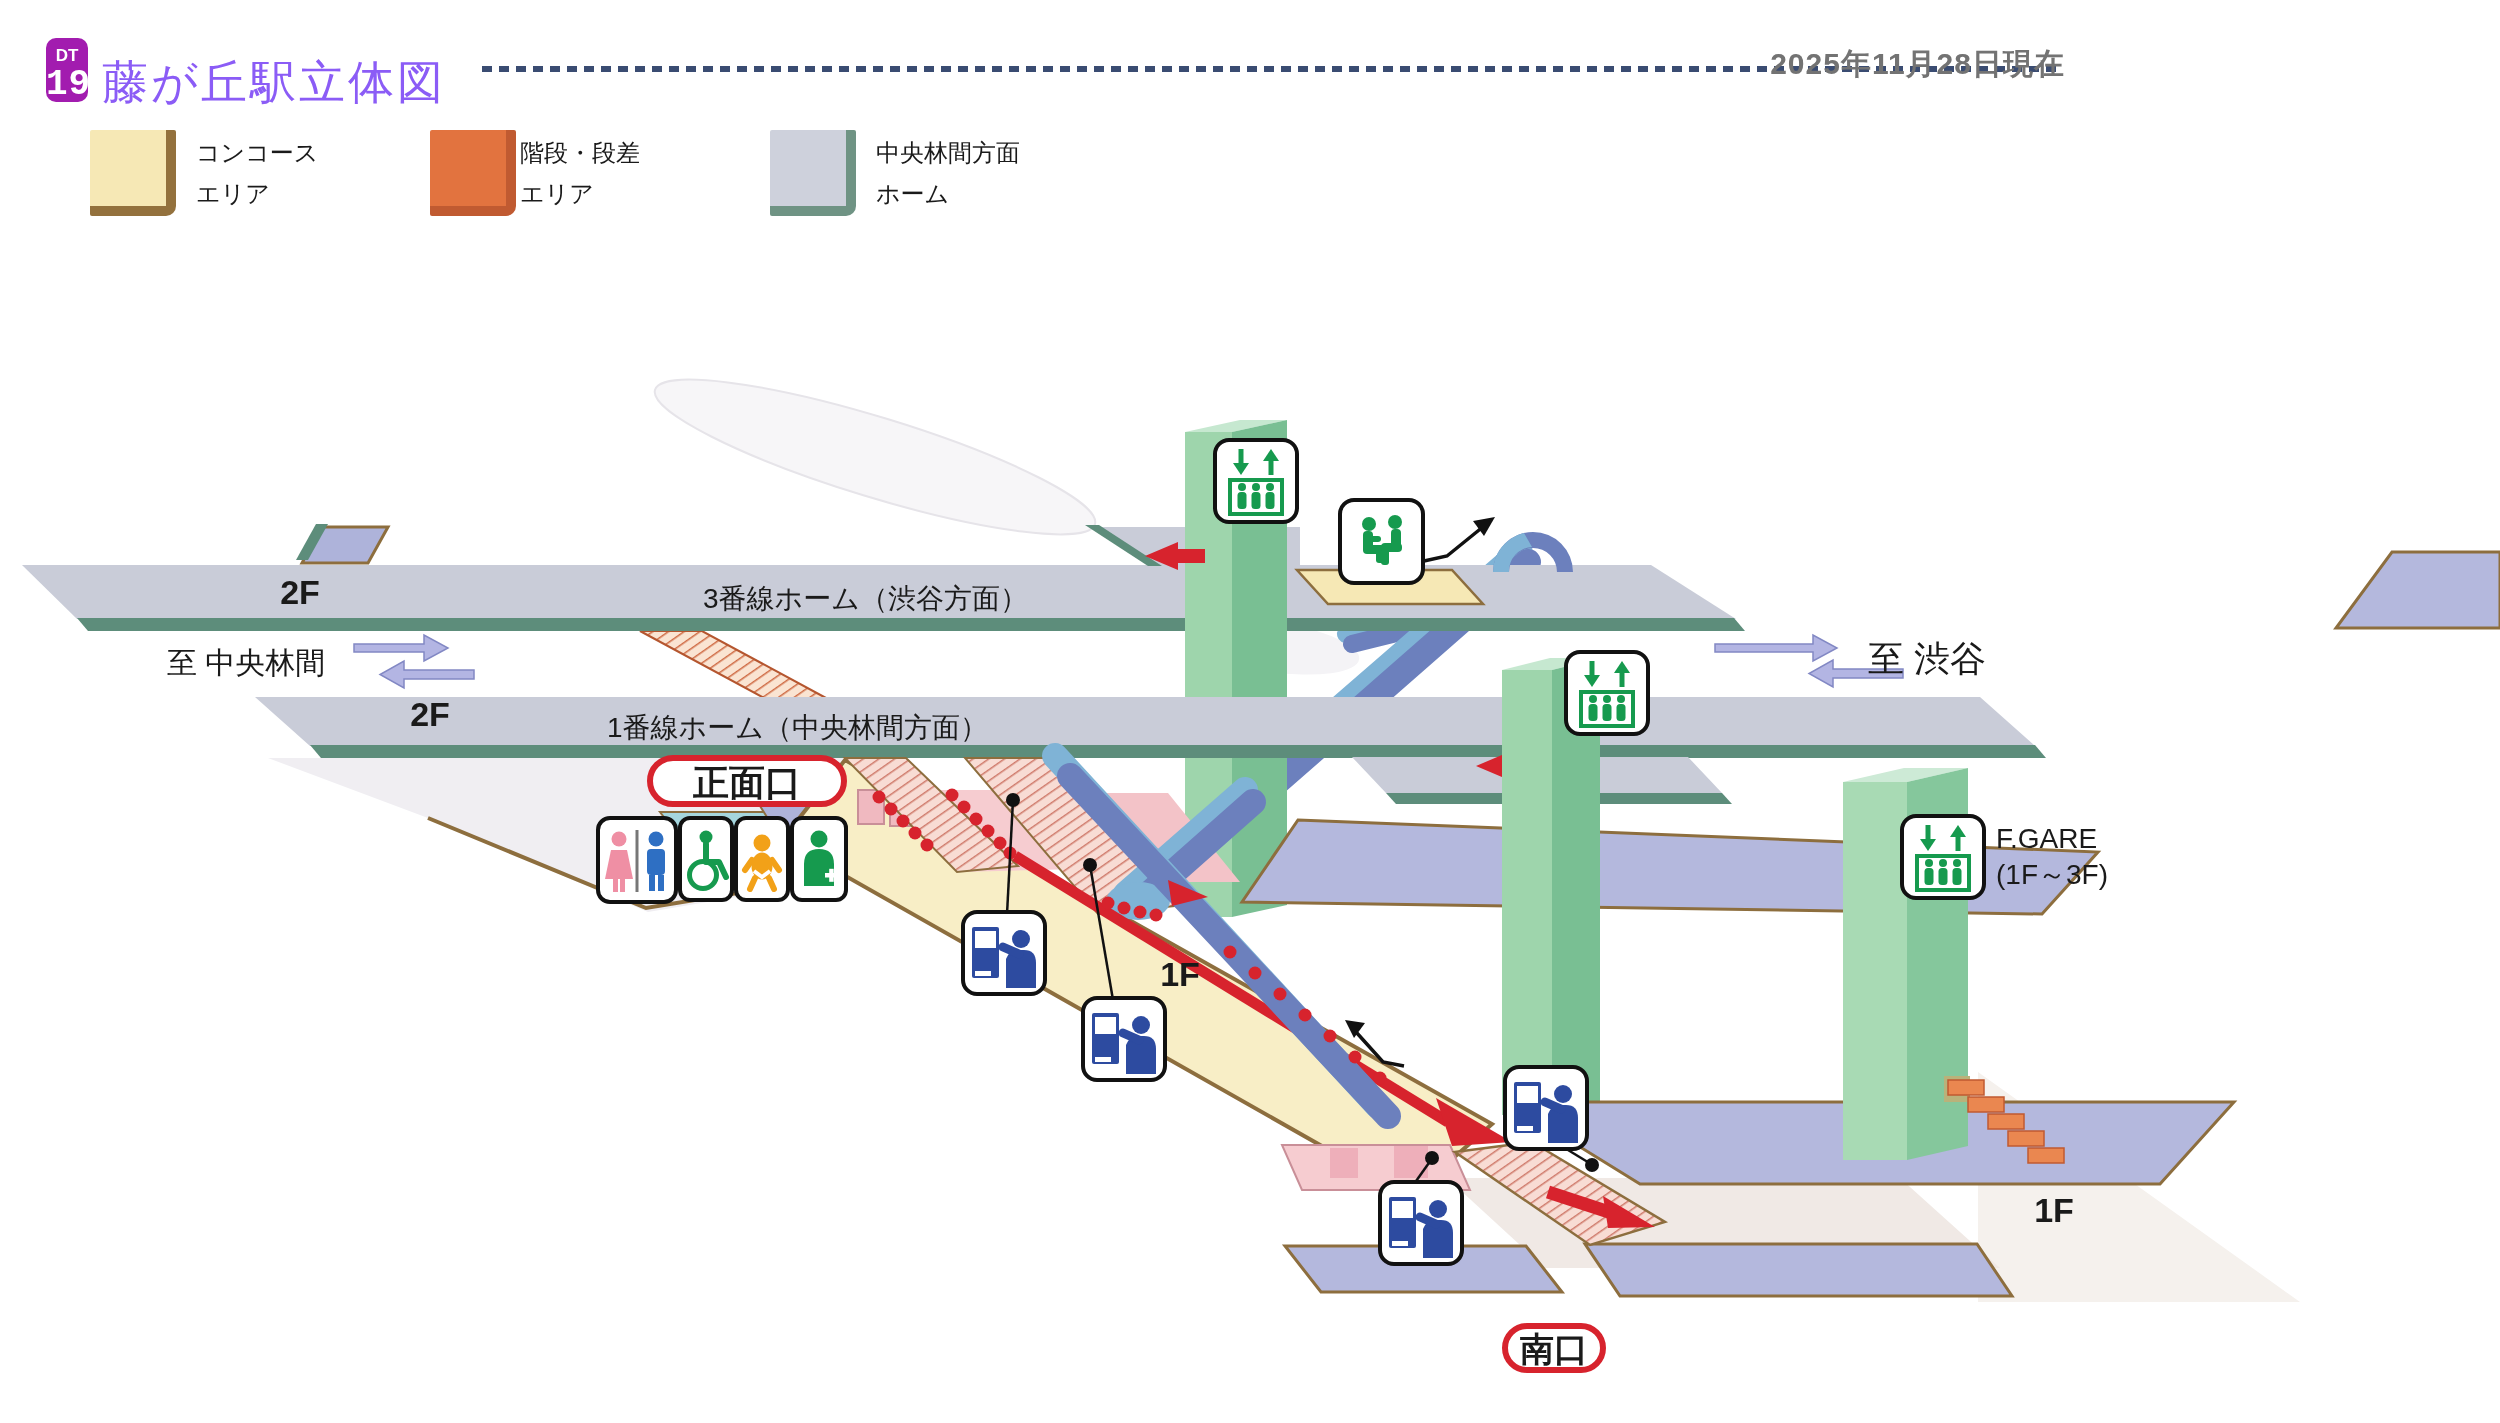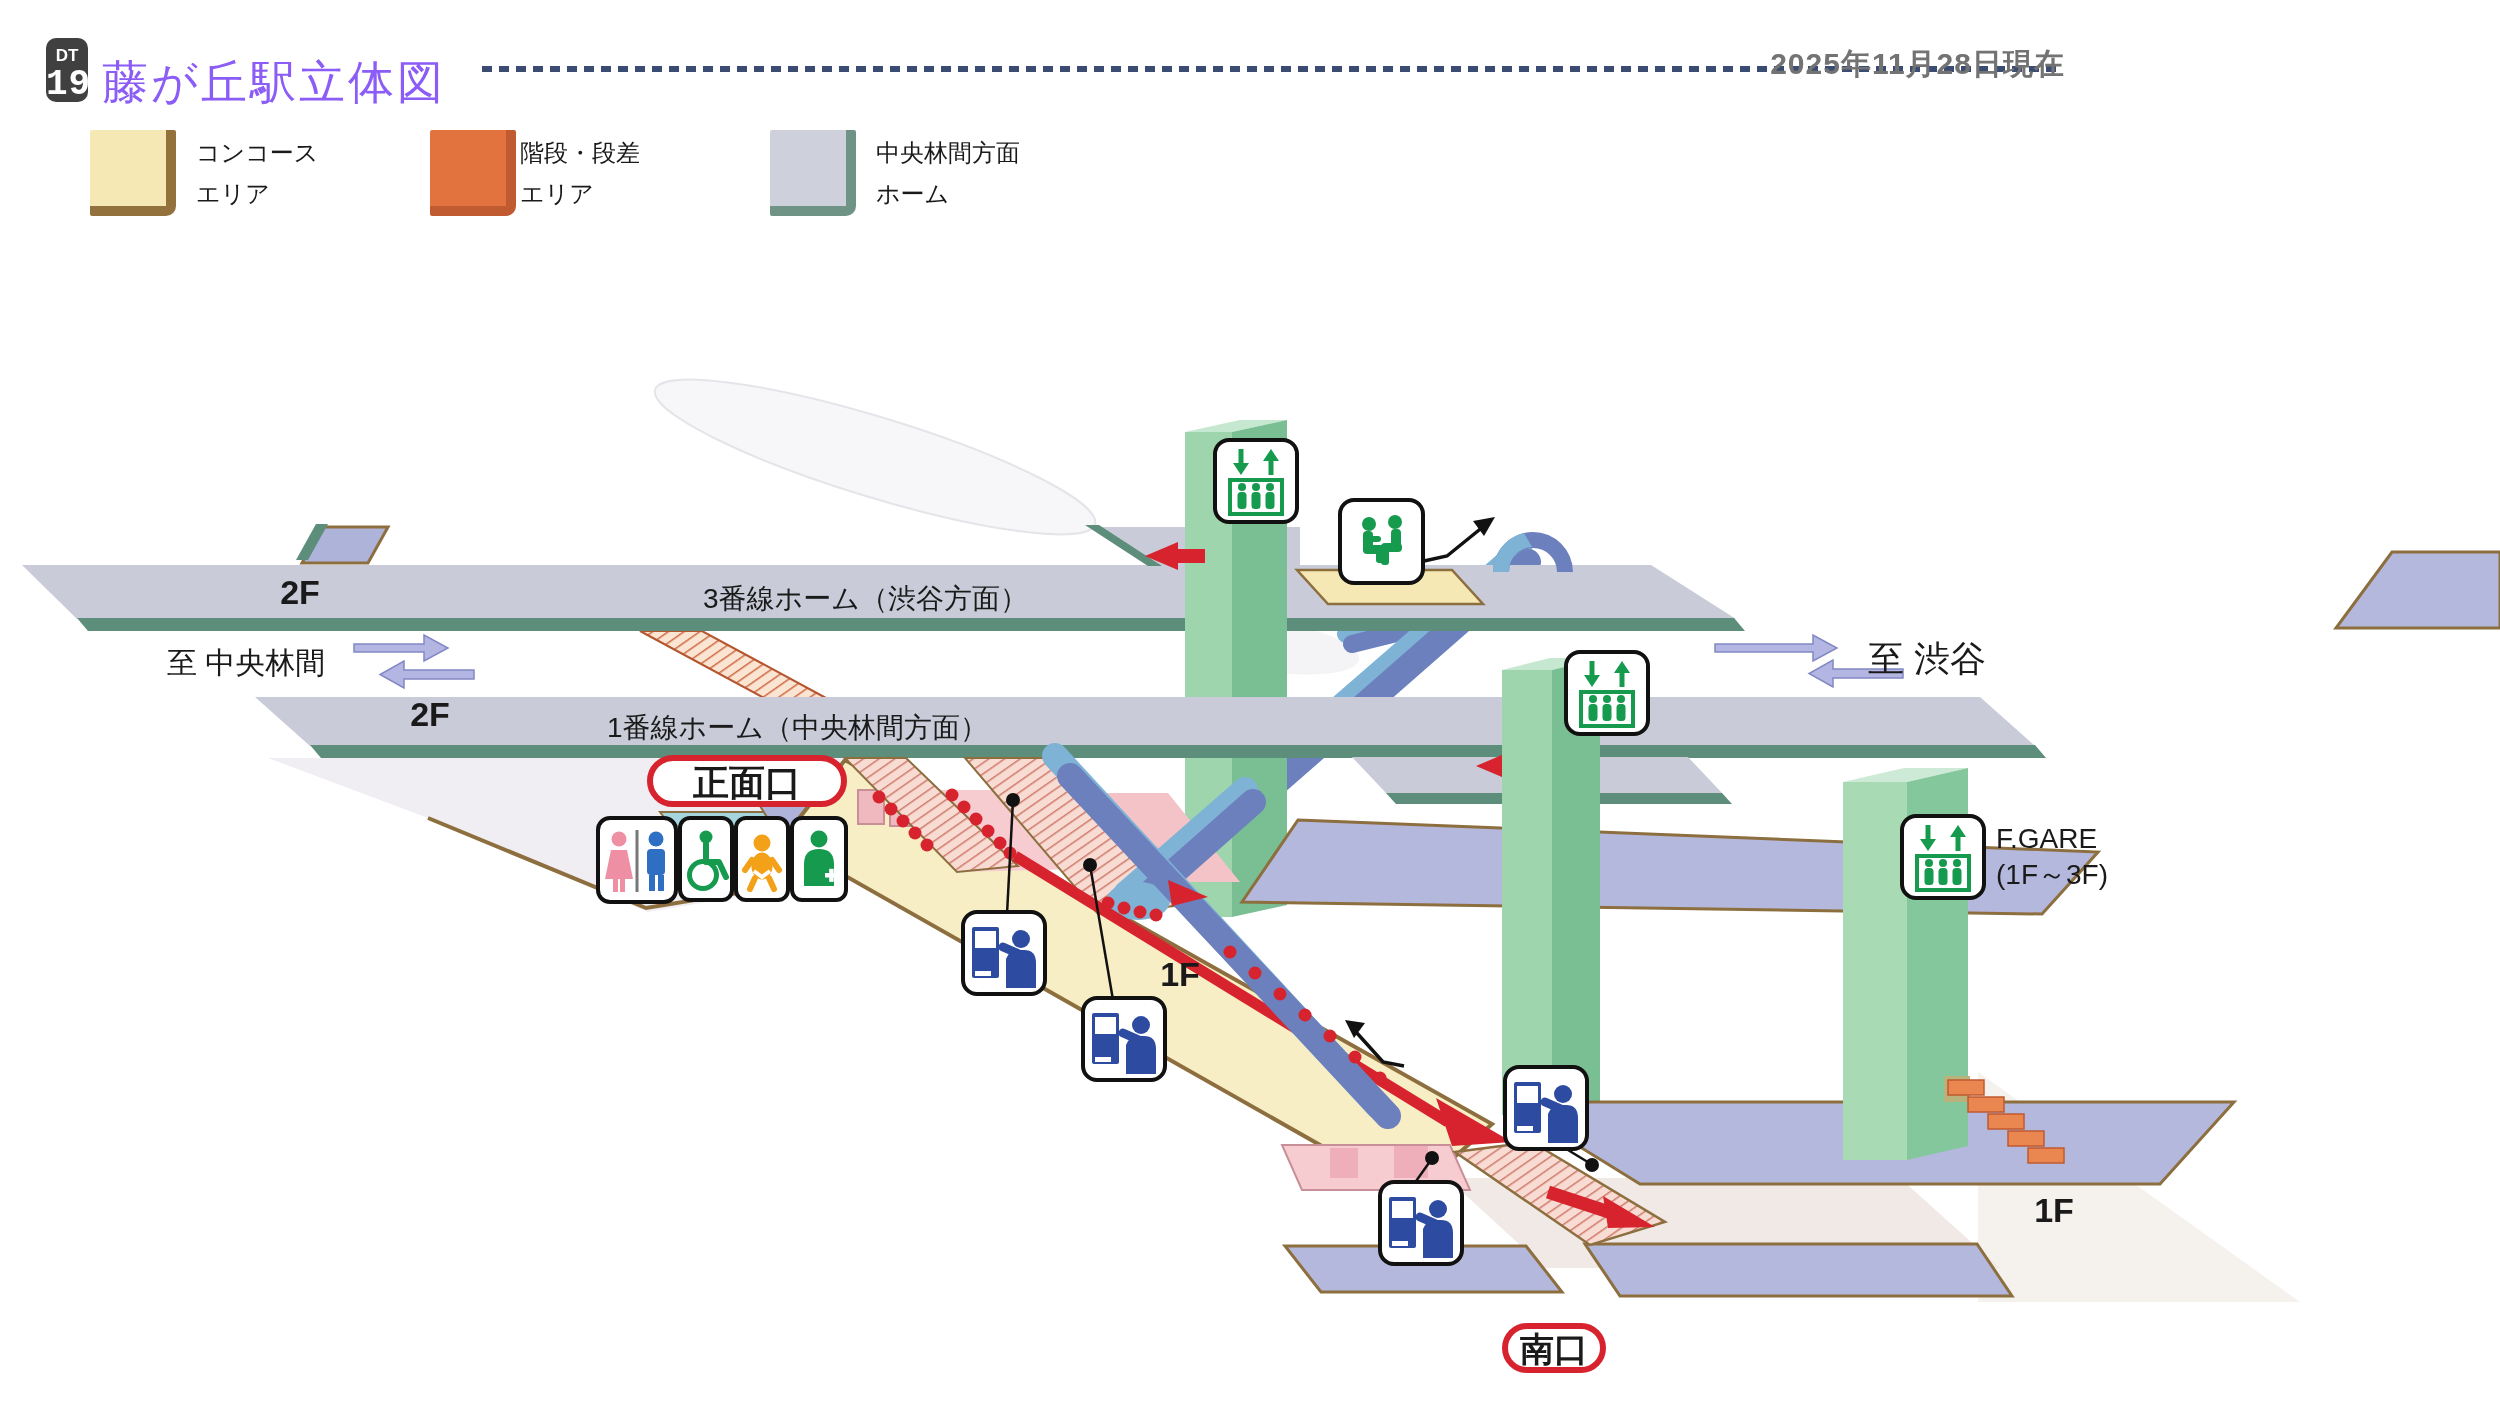--- a/index.html
+++ b/index.html
@@ -1,20 +1,20 @@
 <!DOCTYPE html>
 <html><head>
 <meta charset="utf-8">
 <style>
   html,body{margin:0;padding:0;background:#fff;}
   body{width:2500px;height:1423px;position:relative;overflow:hidden;
        font-family:"Liberation Sans","DejaVu Sans",sans-serif;color:#1a1a1a;}
   .abs{position:absolute;}
   
-  .badge{left:46px;top:38px;width:42px;height:64px;background:#404040;border-radius:10px;
+  .badge{left:46px;top:38px;width:42px;height:64px;background:#a21caf;border-radius:10px;
          color:#fff;text-align:center;font-weight:bold;line-height:1;}
   .badge .dt{font-size:17px;padding-top:9px;}
   .badge .num{font-size:36px;padding-top:3px;letter-spacing:1px;font-family:Liberation Mono, monospace;}
   .title{left:102px;top:52px;font-size:46px;font-weight:normal;color:#8b5cf6;letter-spacing:3px;}
   .dashline{left:482px;top:66px;width:1578px;height:6px;
         background:repeating-linear-gradient(90deg,#3a4c72 0 10px,transparent 10px 17px);}
   .datenote{right:435px;top:44px;font-size:30px;font-weight:600;color:#737373;letter-spacing:1px;}
   
   .lg-swatch{width:86px;height:86px;top:130px;border-radius:2px 2px 10px 2px;box-sizing:border-box;}
   .lg-label{top:132px;font-size:24px;line-height:41px;color:#1a1a1a;}

